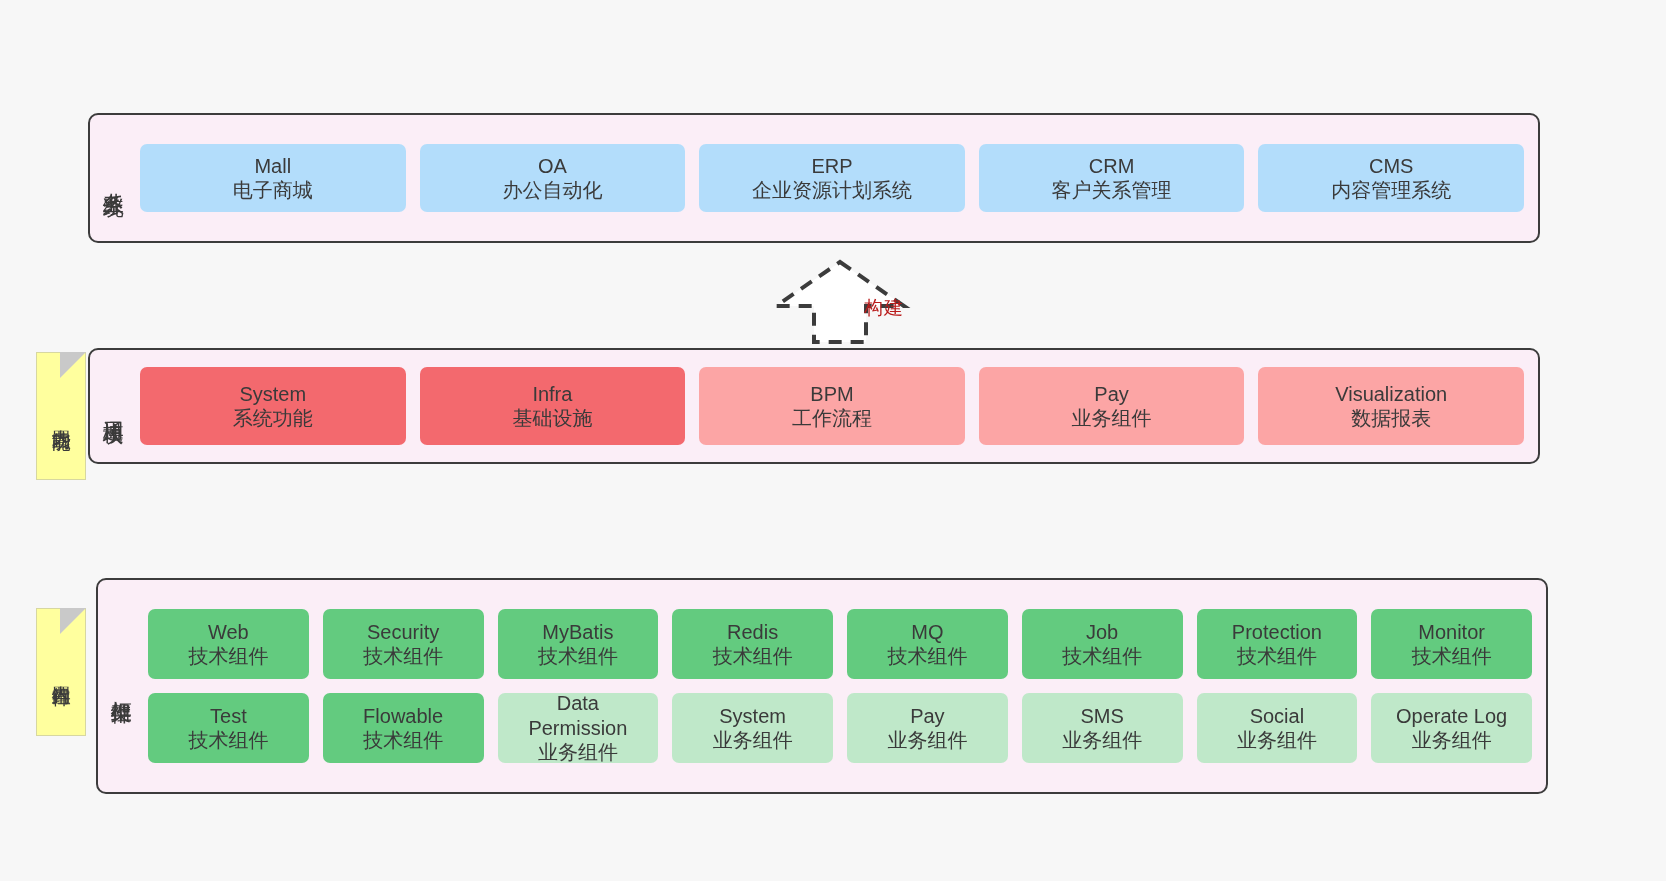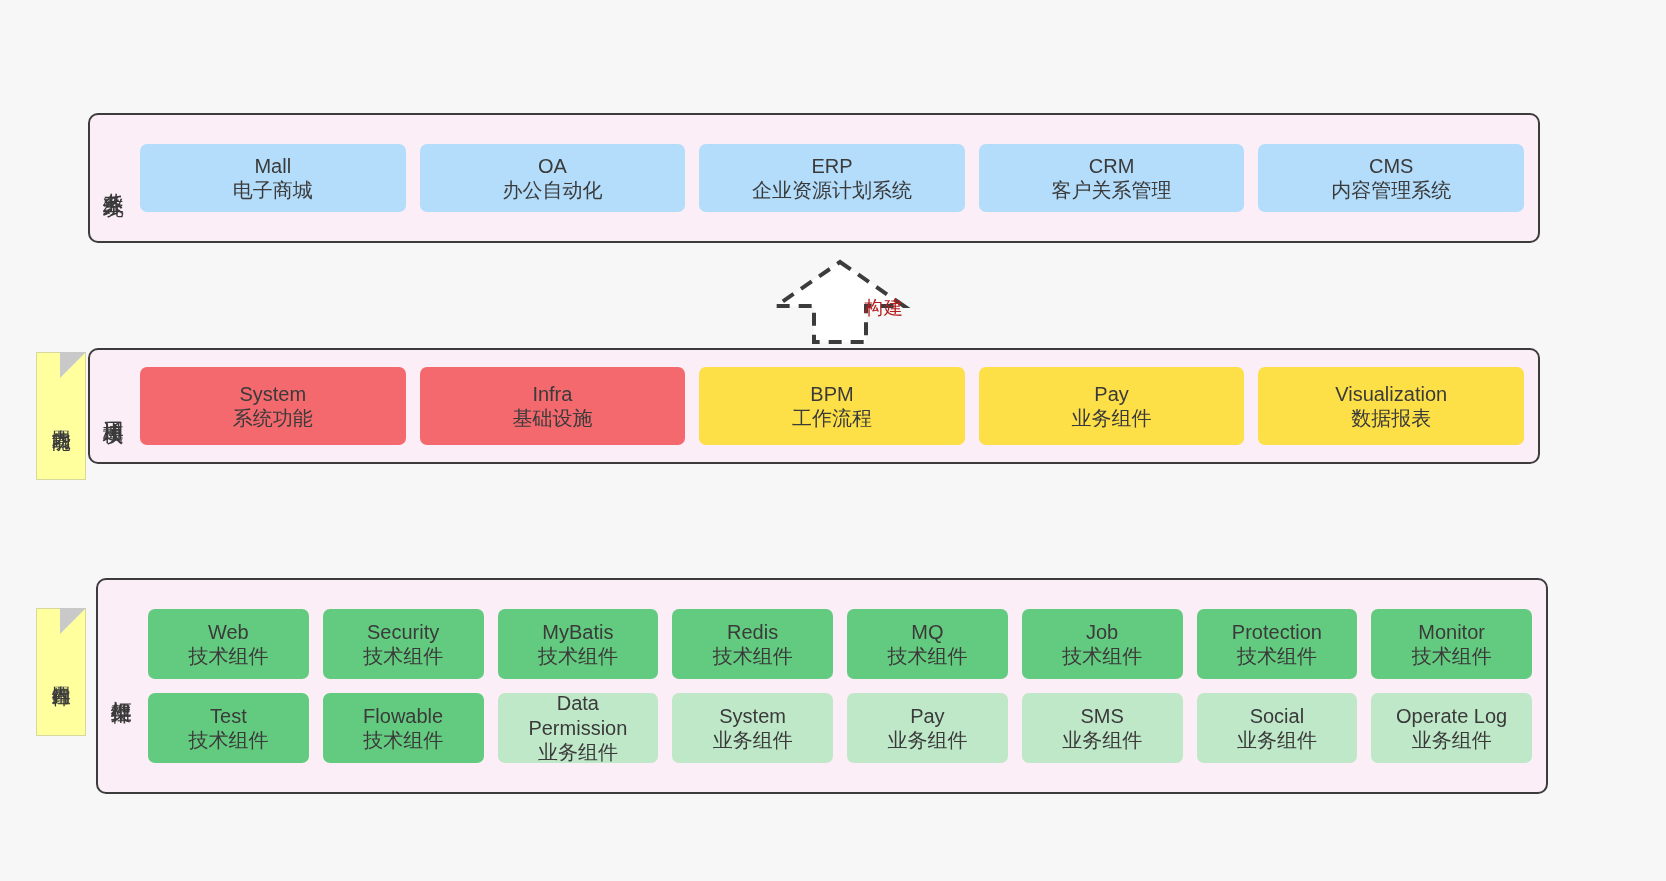--- a/index.html
+++ b/index.html
@@ -72,21 +72,21 @@
     box-sizing: border-box;
     padding: 4px 6px;
   }
   .card .l1 { display: block; }
   .card .l2 { display: block; }
   .card .l3 { display: block; }
 
   
   .c-blue        { background: #b3ddfb; }
   .c-red         { background: #f3696e; }
-  .c-pink        { background: #fde047; }
+  .c-pink        { background: #fca5a5; }
   .c-green       { background: #63cb7f; }
   .c-green-light { background: #bfe8c9; }
 
   
   #layer-business  { left: 88px;  top: 113px; width: 1452px; height: 130px; }
   #layer-common    { left: 88px;  top: 348px; width: 1452px; height: 116px; }
   #layer-framework { left: 96px;  top: 578px; width: 1452px; height: 216px; }
 
   #layer-business  .card { height: 68px; }
   #layer-common    .card { height: 78px; }

